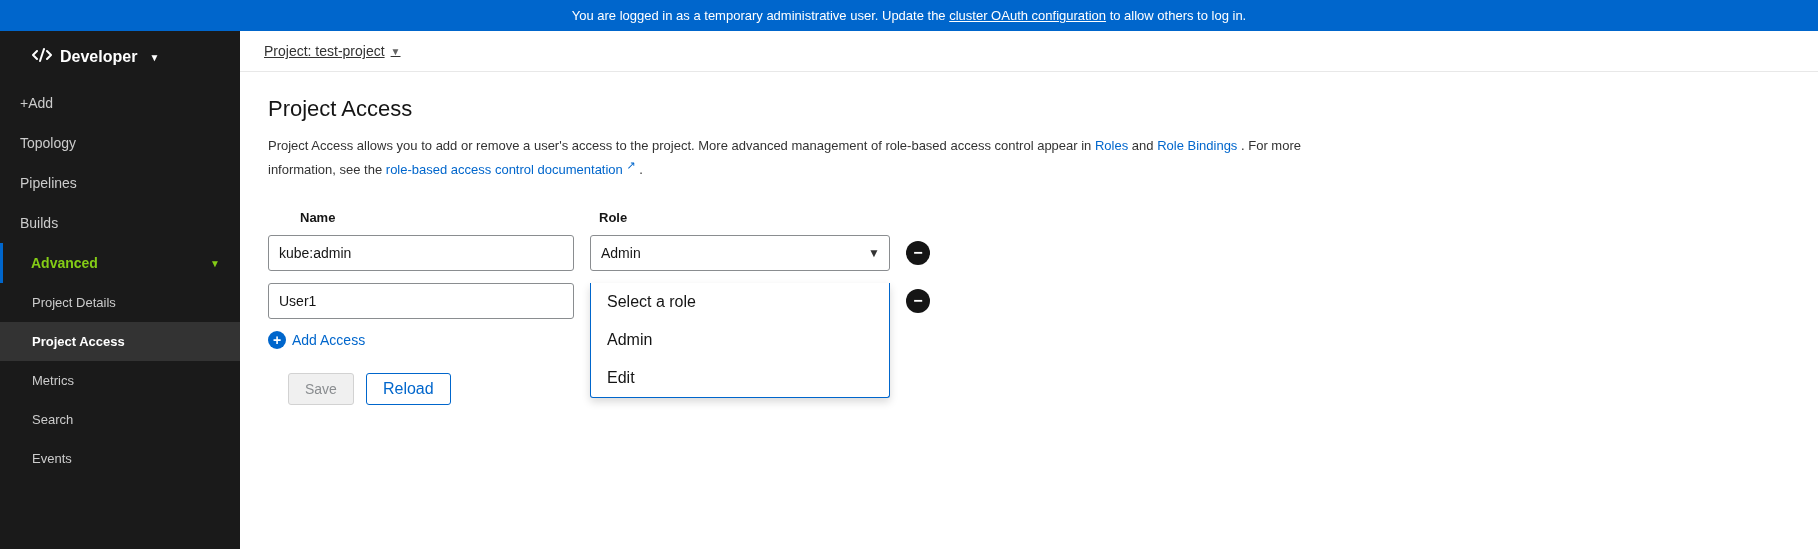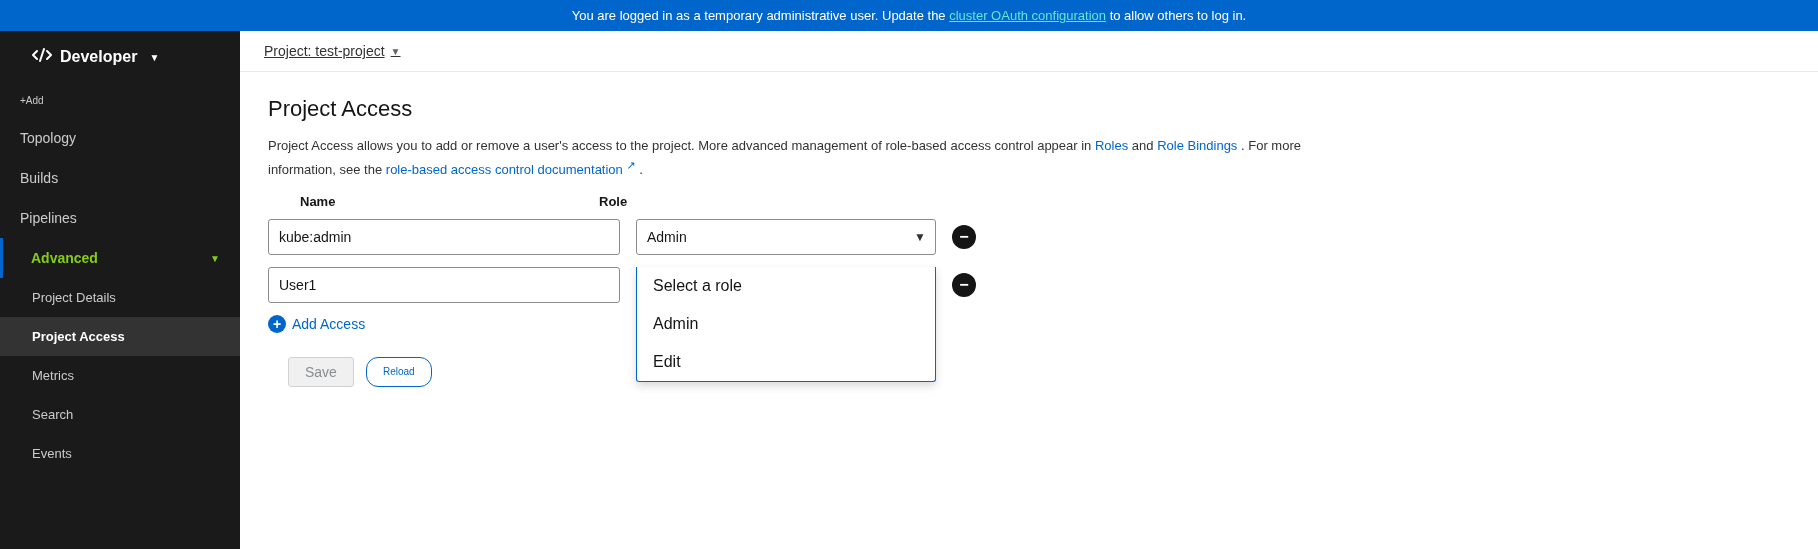--- a/index.html
+++ b/index.html
@@ -7,21 +7,21 @@
 
     
     .top-banner {
       background: #0066cc;
       color: #fff;
       text-align: center;
       padding: 8px 16px;
       font-size: 13px;
       flex-shrink: 0;
     }
-    .top-banner a { color: #5eead4; text-decoration: underline; text-align: center; }
+    .top-banner a { color: #ffffff; text-decoration: underline; text-align: center; }
 
     
     .layout {
       display: flex;
       flex: 1;
       overflow: hidden;
     }
 
     
     .sidebar {
@@ -72,21 +72,21 @@
       padding-left: 32px;
       font-size: 13px;
     }
     .sidebar-nav-item .chevron-down {
       font-size: 10px;
     }
     .add-item {
       padding: 12px 20px;
       color: #ccc;
       cursor: pointer;
-      font-size: 10px;
+      font-size: 14px;
     }
 
     
     .main-content {
       flex: 1;
       background: #fff;
       display: flex;
       flex-direction: column;
       overflow-y: auto;
     }
@@ -118,21 +118,21 @@
     .page-title {
       font-size: 22px;
       font-weight: 400;
       color: #151515;
       margin-bottom: 14px;
     }
 
     .page-description {
       font-size: 13px;
       color: #333;
-      margin-bottom: 12px;
+      margin-bottom: 28px;
       line-height: 1.6;
       max-width: 1100px;
     }
     .page-description a { color: #0066cc; text-decoration: none; }
     .external-link { font-size: 11px; vertical-align: super; }
 
     
     .table-headers {
       display: flex;
       gap: 16px;
@@ -148,21 +148,21 @@
     }
 
     
     .access-row {
       display: flex;
       align-items: center;
       gap: 16px;
       margin-bottom: 12px;
     }
     .access-row input[type="text"] {
-      width: 352px;
+      width: 306px;
       height: 36px;
       border: 1px solid #8a8d90;
       border-radius: 3px;
       padding: 0 10px;
       font-size: 14px;
       color: #151515;
       background: #fff;
       outline: none;
     }
 
@@ -256,22 +256,22 @@
       border: 1px solid #d2d2d2;
       border-radius: 3px;
       font-size: 14px;
       color: #8a8d90;
       cursor: not-allowed;
     }
     .btn-reload {
       padding: 6px 16px;
       background: #fff;
       border: 1px solid #0066cc;
-      border-radius: 12px;
-      font-size: 10px;
+      border-radius: 3px;
+      font-size: 16px;
       color: #0066cc;
       cursor: pointer;
     }
 
     
     .dropdown-menu {
       position: absolute;
       top: 0;
       left: 0;
       width: 300px;
@@ -317,24 +317,24 @@
     </div>
 
     <div class="add-item">
       <span>+Add</span>
     </div>
 
     <div class="sidebar-nav-item">
       <span>Topology</span>
     </div>
     <div class="sidebar-nav-item">
+      <span>Pipelines</span>
+    </div>
+    <div class="sidebar-nav-item">
       <span>Builds</span>
-    </div>
-    <div class="sidebar-nav-item">
-      <span>Pipelines</span>
     </div>
     <div class="sidebar-nav-item section-header">
       <span>Advanced</span>
       <span class="chevron-down">▼</span>
     </div>
     <div class="sidebar-nav-item sub-item">
       <span>Project Details</span>
     </div>
     <div class="sidebar-nav-item sub-item active">
       <span>Project Access</span>

